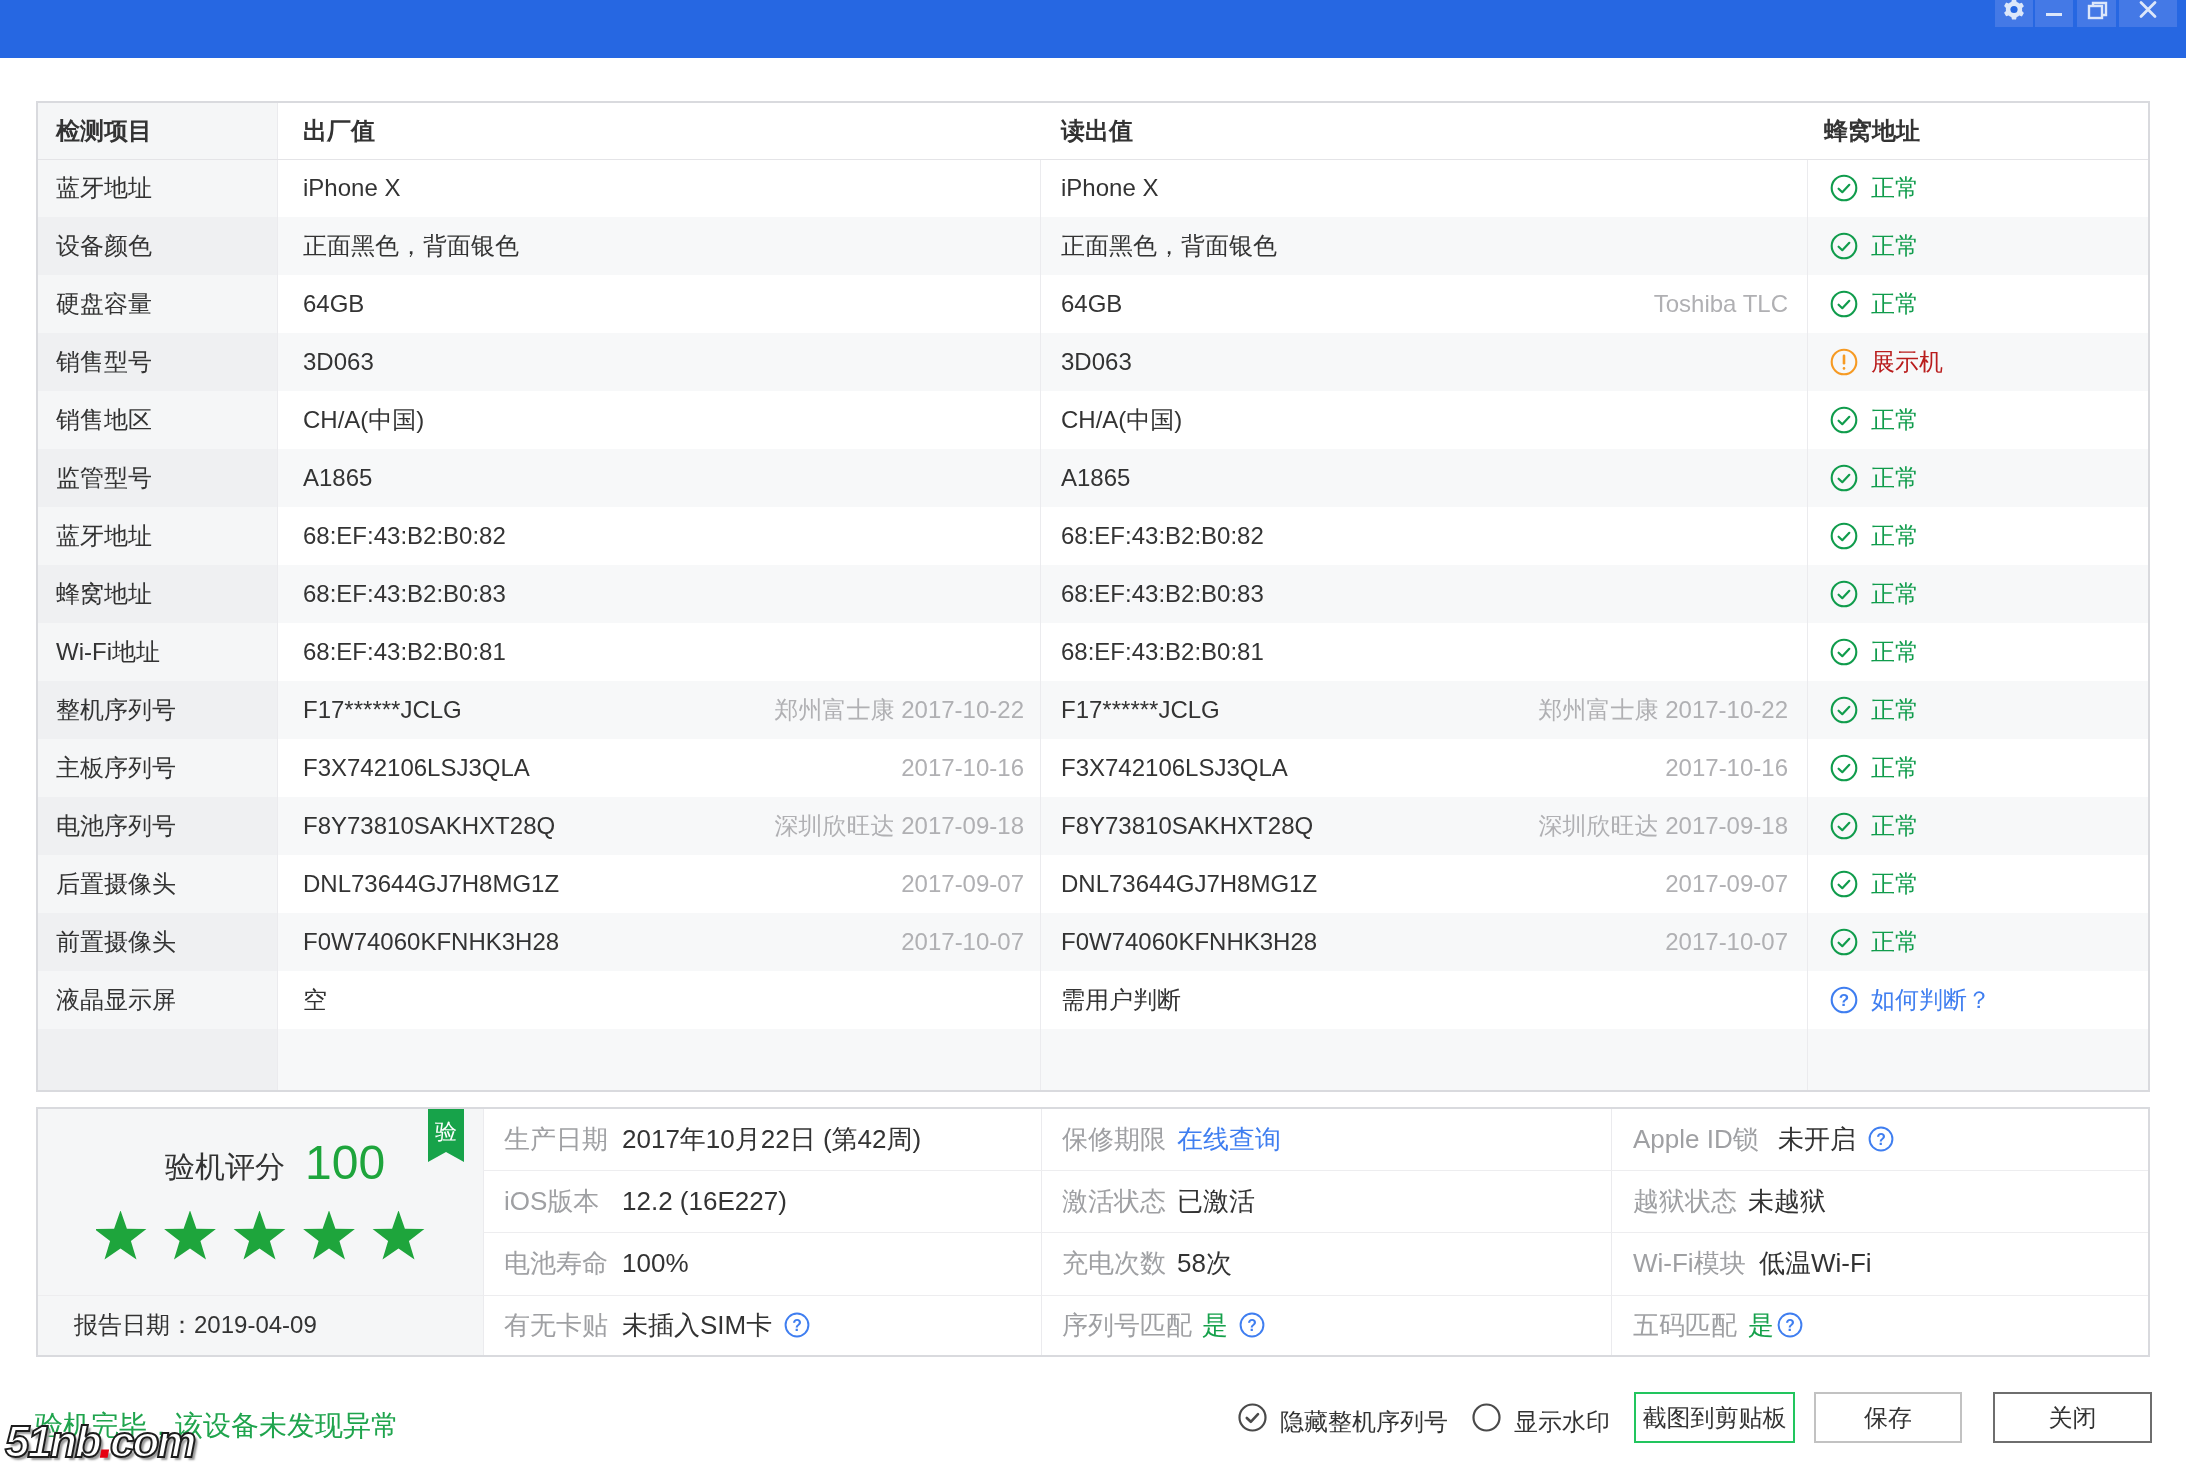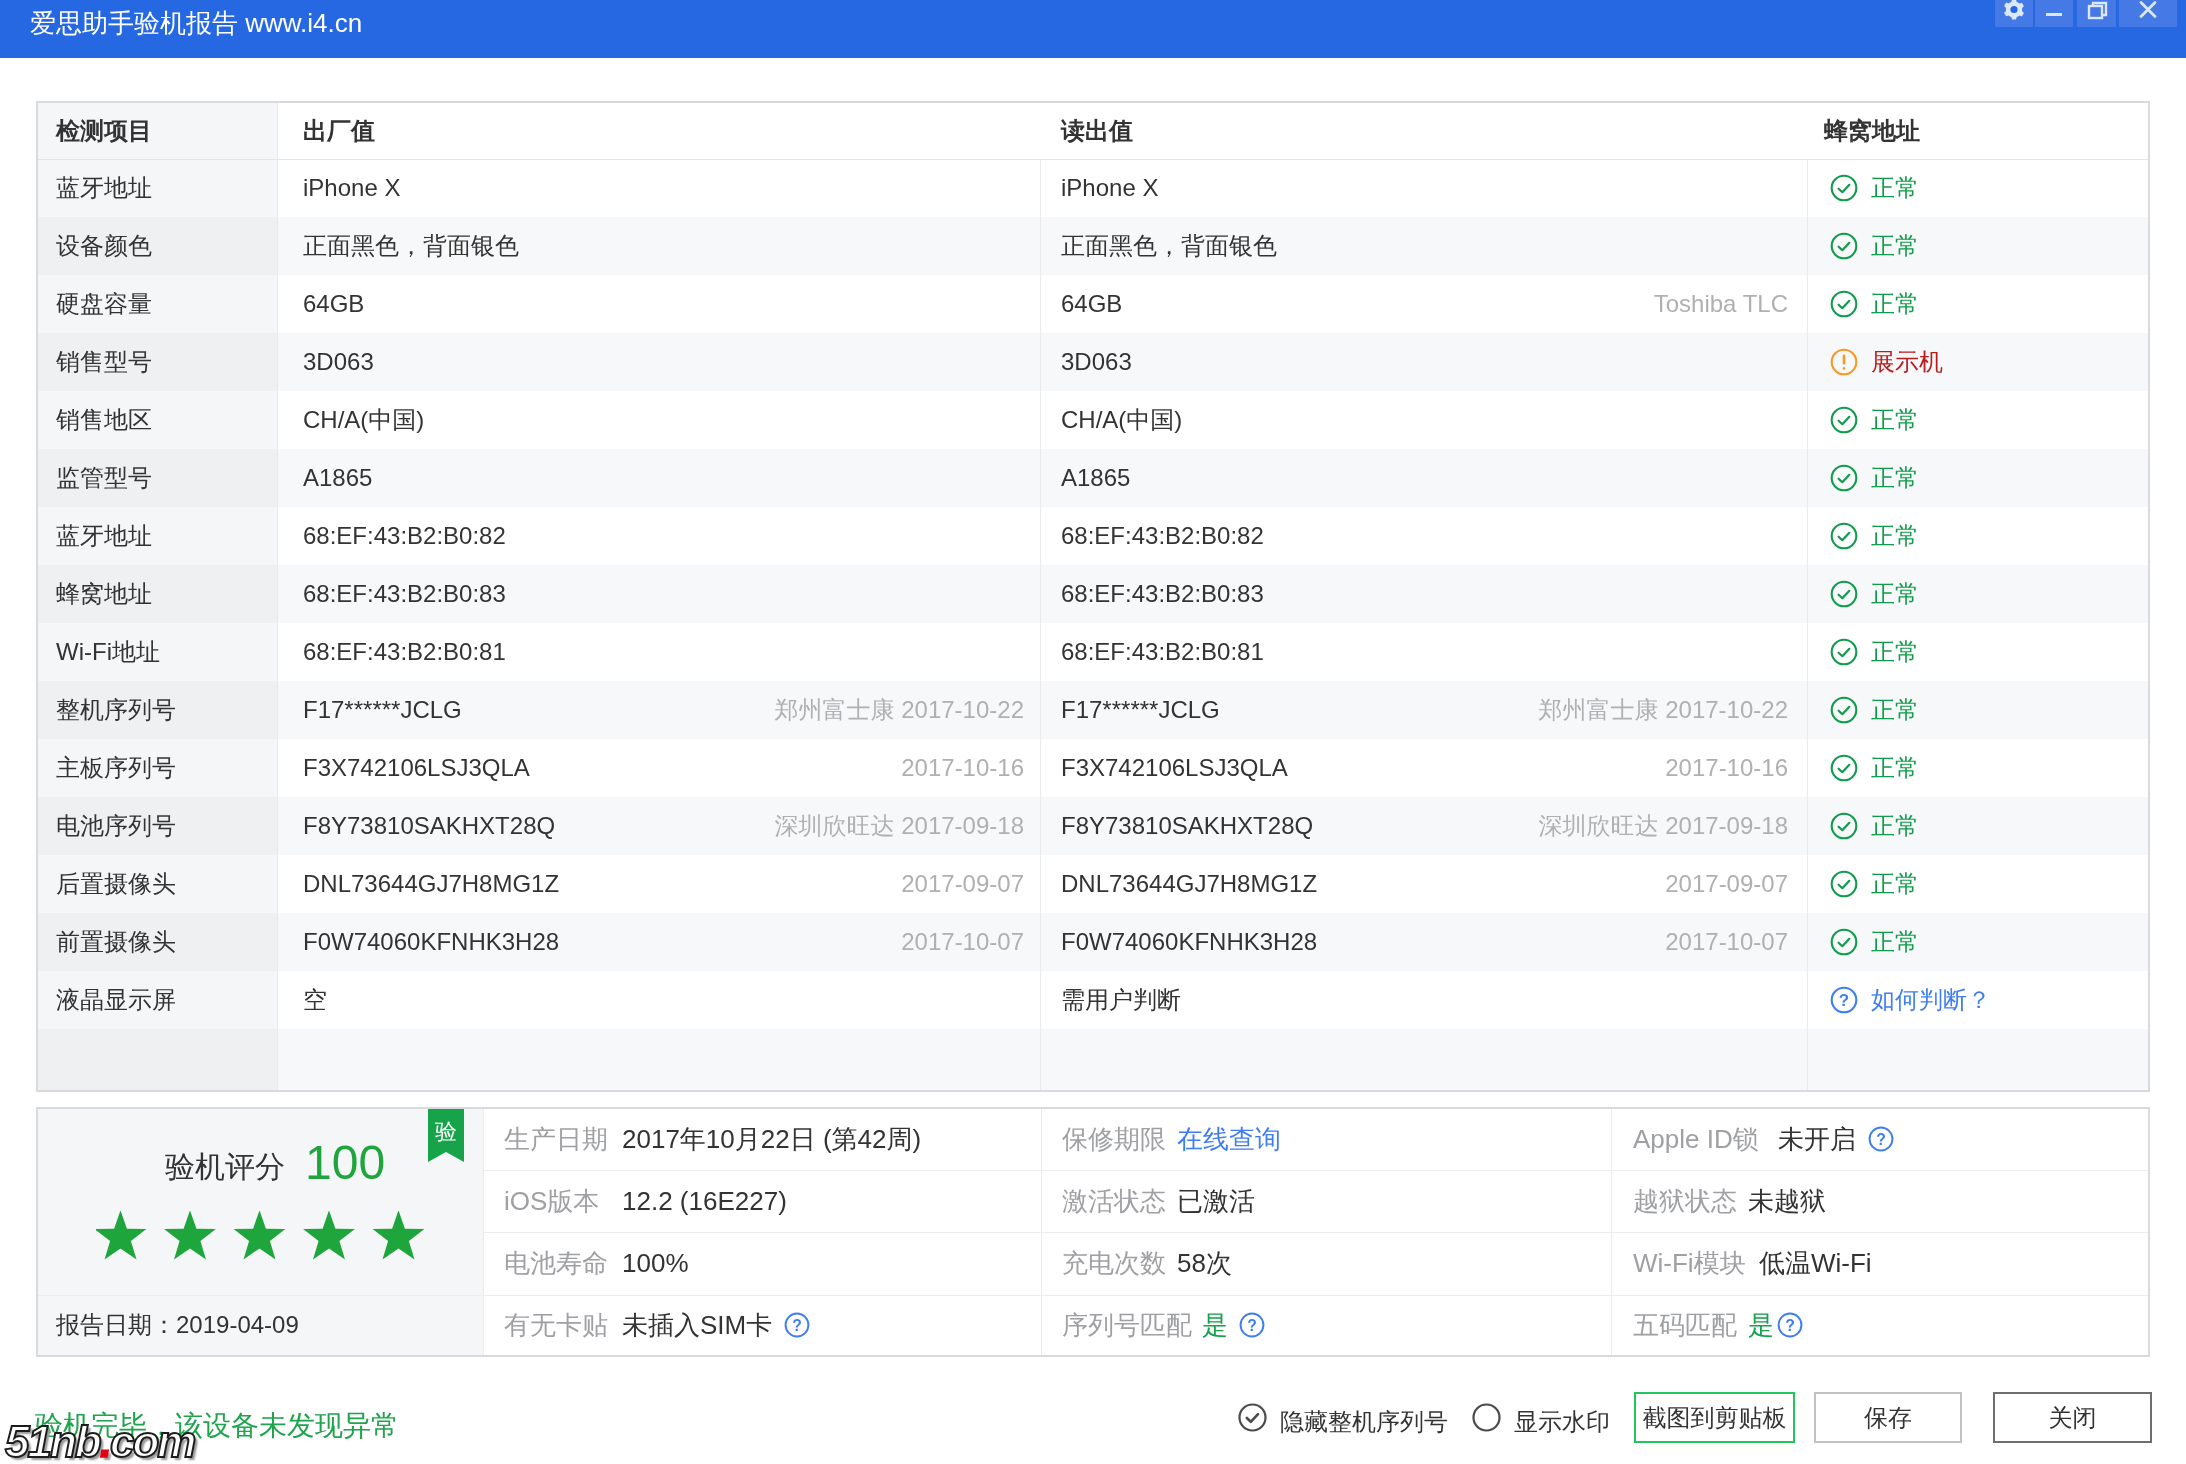--- a/index.html
+++ b/index.html
@@ -36,21 +36,20 @@
 .qi{position:absolute;width:26px;height:26px}
 
 .ctl{position:absolute;font-size:24px;color:#333}
 .btn{position:absolute;top:1392px;height:51px;background:#fff;font-size:24px;text-align:center;line-height:47px}
 #grntxt{position:absolute;left:35px;top:1407px;font-size:28px;color:#1fa44d}
 #wm{position:absolute;left:5px;top:1413px;font-size:44px;font-weight:bold;font-style:italic;color:#fff;-webkit-text-stroke:2px #1d1d1d;text-shadow:3px 3px 2px #9a9a9a;letter-spacing:-2px;top:1417px}
 #wm .rd{color:#e60012;-webkit-text-stroke:1.5px #e60012}
 </style></head>
 <body>
 <div id="tbar">
-  <div class="ttl">爱思助手验机报告 www.i4.cn</div>
   <div class="wbtn" style="left:1995px;width:38px"><svg width="38" height="27" viewBox="0 0 38 27">
         <g transform="translate(19,9.5)">
           <path fill="#dce7fa" d="M-2 -10h4l0.7 2.6a7.6 7.6 0 0 1 2.6 1.5l2.6-0.8 2 3.4-1.9 1.9a7.6 7.6 0 0 1 0 3l1.9 1.9-2 3.4-2.6-0.8a7.6 7.6 0 0 1-2.6 1.5L2 10h-4l-0.7-2.6a7.6 7.6 0 0 1-2.6-1.5l-2.6 0.8-2-3.4 1.9-1.9a7.6 7.6 0 0 1 0-3l-1.9-1.9 2-3.4 2.6 0.8a7.6 7.6 0 0 1 2.6-1.5z"></path>
           <circle r="3.6" fill="#2667e2"></circle>
         </g>
       </svg></div>
   <div class="wbtn" style="left:2035px;width:38px"><svg width="38" height="27" viewBox="0 0 38 27">
         <rect x="11" y="13" width="16" height="3" fill="#dce7fa"></rect>
       </svg></div>
   <div class="wbtn" style="left:2077px;width:39px"><svg width="39" height="27" viewBox="0 0 39 27">
@@ -305,21 +304,21 @@
         <g fill="#1ea53c">
           <path id="st" d="M24.5 -0.7 L30.9 17.7 L50.4 18.1 L34.9 29.9 L40.5 48.5 L24.5 37.4 L8.5 48.5 L14.1 29.9 L-1.4 18.1 L18.1 17.7Z"></path>
           <use href="#st" x="69.5"></use>
             <use href="#st" x="139"></use>
             <use href="#st" x="208.5"></use>
             <use href="#st" x="278"></use>
         </g>
       </svg>
     </div>
   </div>
-  <div id="rdate"><span style="margin-left:18px">报告日期：2019-04-09</span></div>
+  <div id="rdate"><span style="margin-left:36px">报告日期：2019-04-09</span></div>
 
   <div class="lbl" style="left:466px;top:17px">生产日期</div>
     <div class="val" style="left:584px;top:17px">2017年10月22日 (第42周)</div>
   <div class="lbl" style="left:466px;top:79px">iOS版本</div>
     <div class="val" style="left:584px;top:79px">12.2 (16E227)</div>
   <div class="lbl" style="left:466px;top:141px">电池寿命</div>
     <div class="val" style="left:584px;top:141px">100%</div>
   <div class="lbl" style="left:466px;top:203px">有无卡贴</div>
     <div class="val" style="left:584px;top:203px">未插入SIM卡</div>
   <div class="qi" style="left:746px;top:203px"><svg width="26" height="26" viewBox="0 0 28 28">

